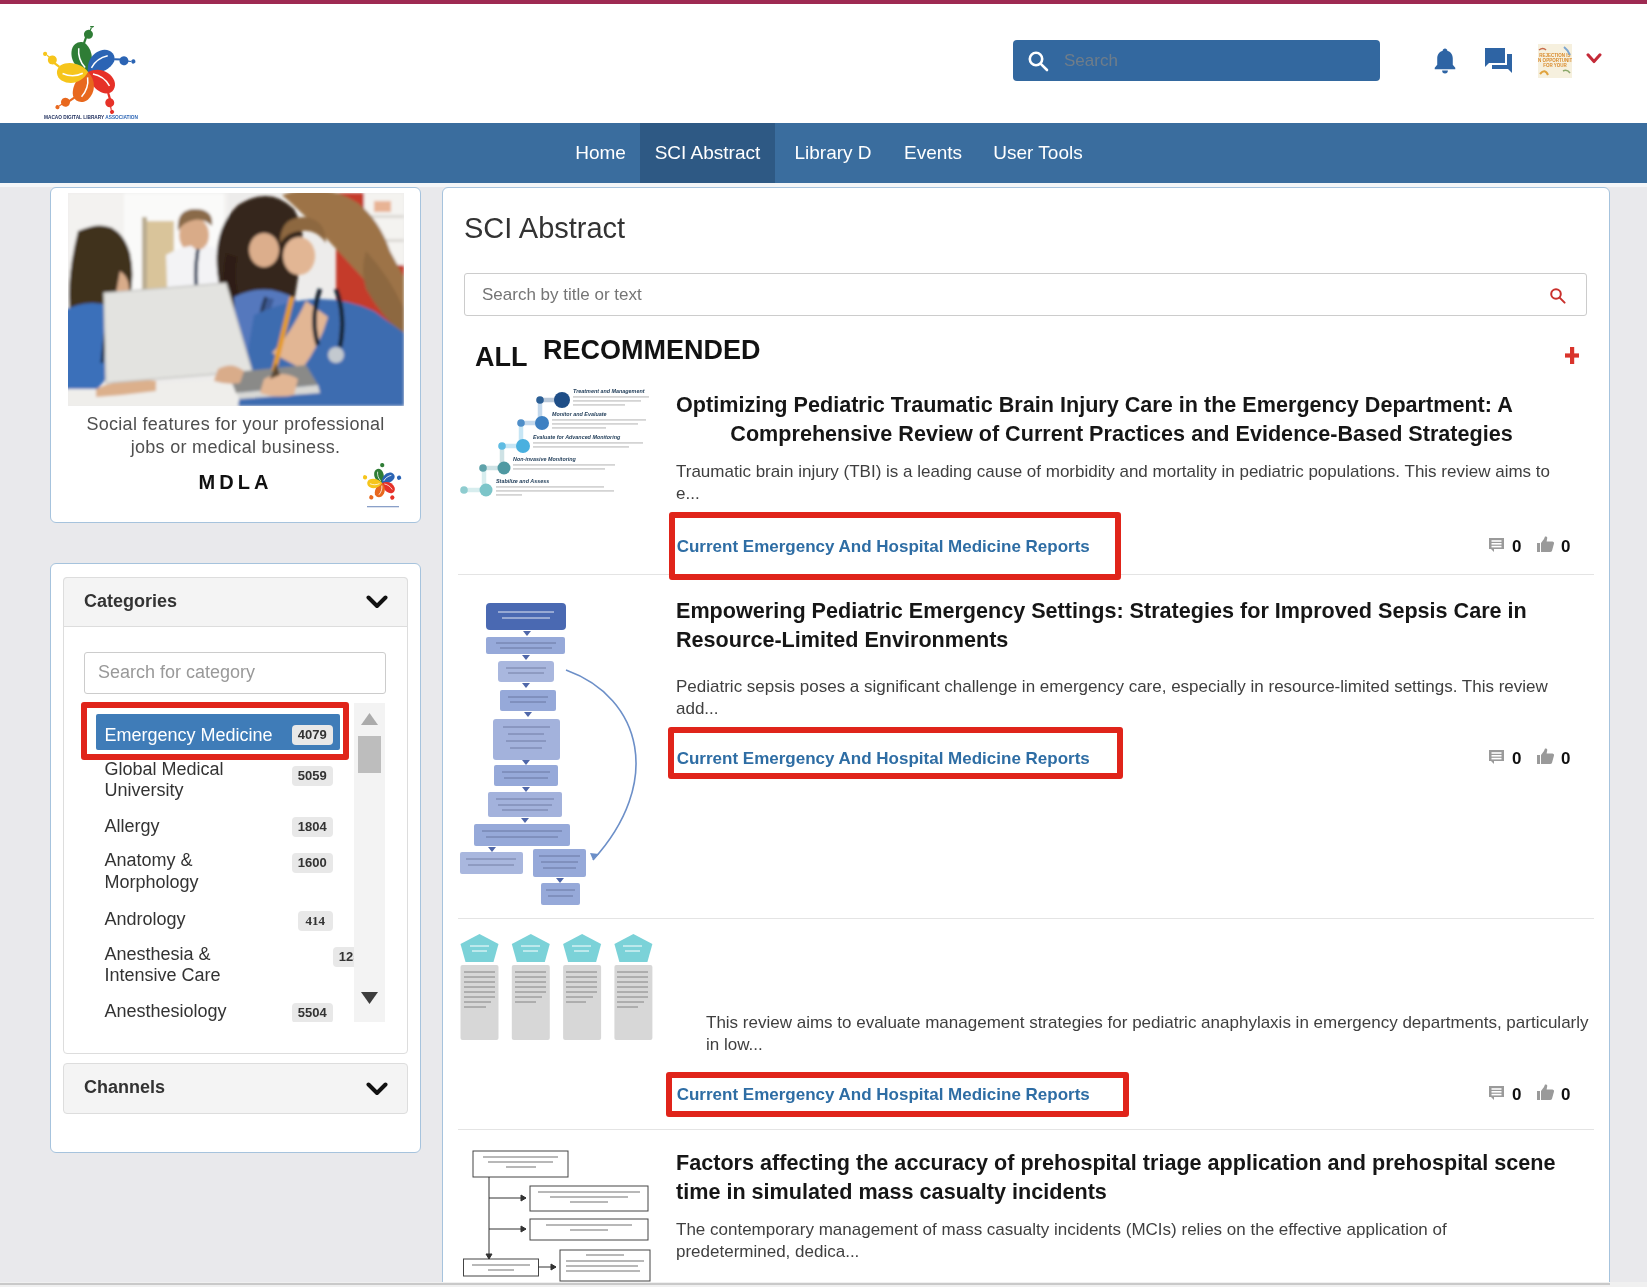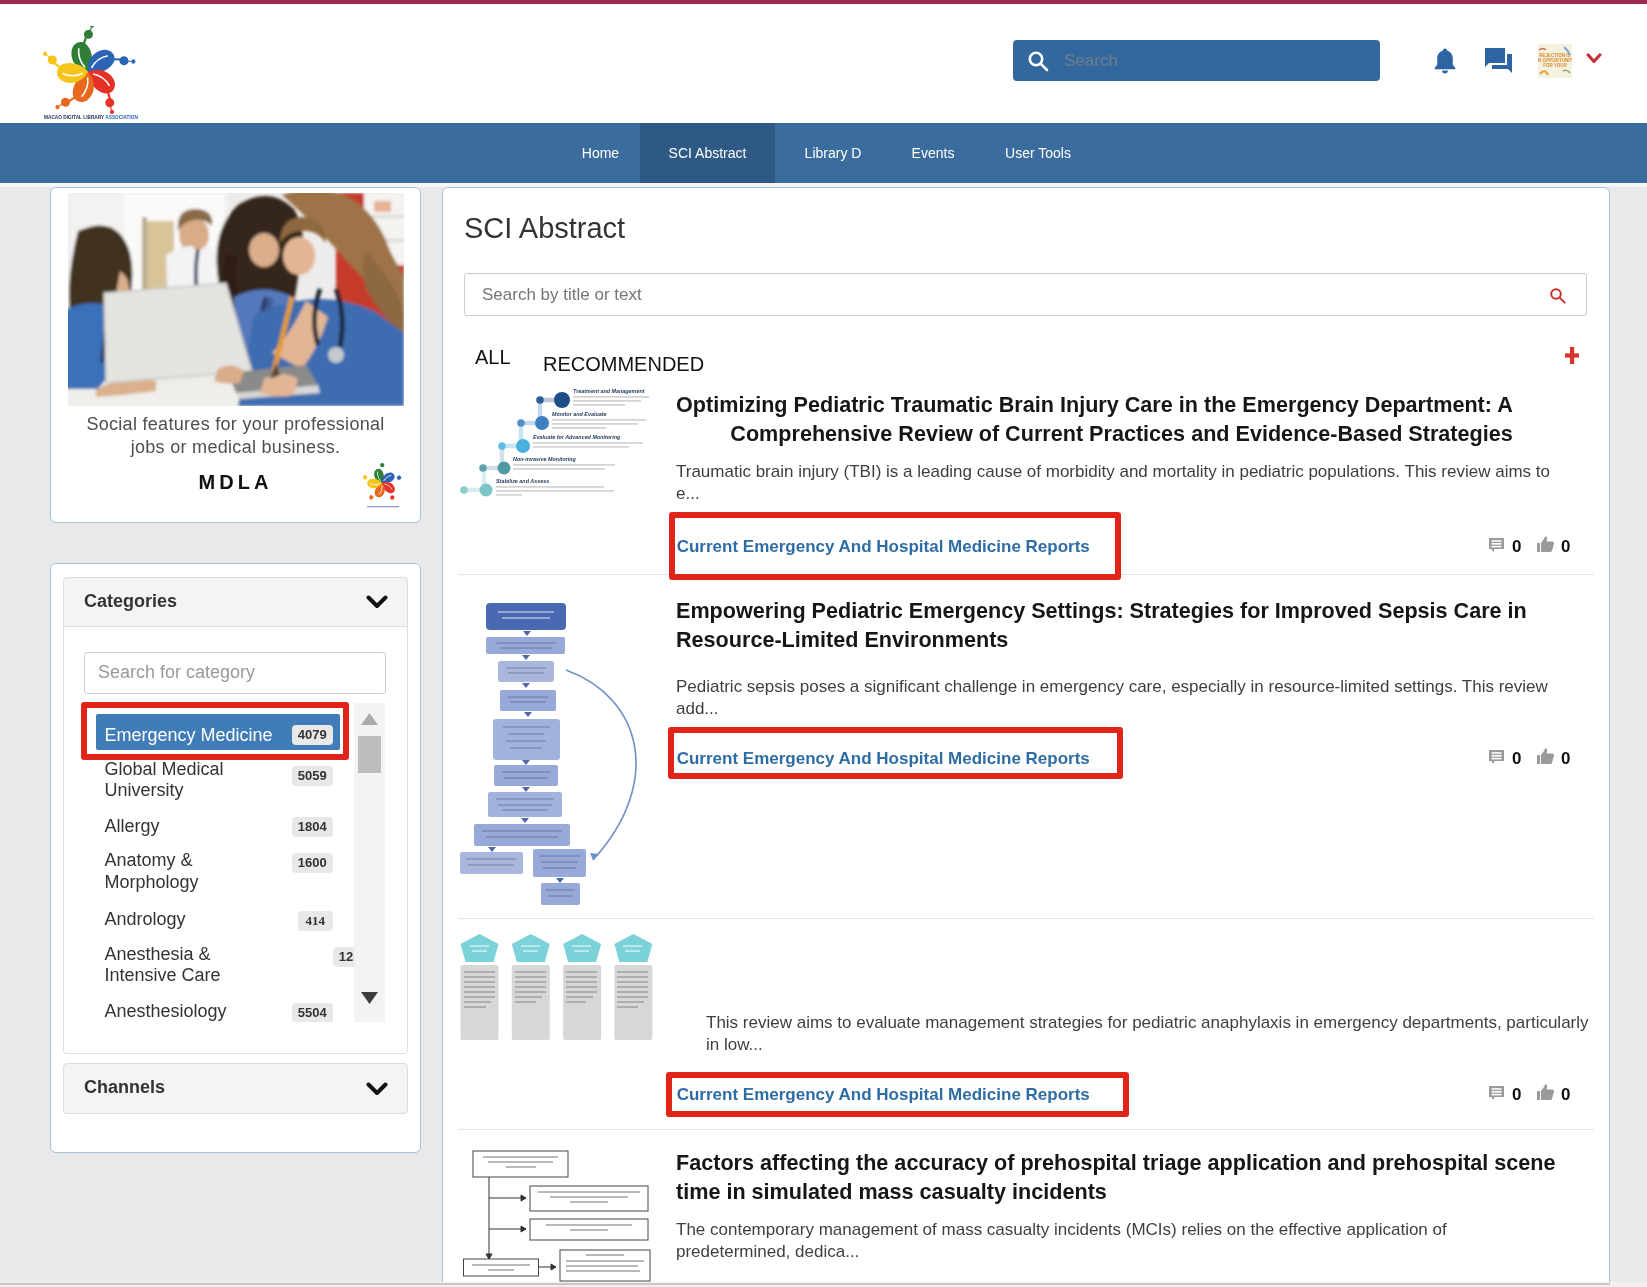--- a/index.html
+++ b/index.html
@@ -3,40 +3,40 @@
 <meta charset="utf-8">
 <title>SCI Abstract</title>
 <style>
 * { margin:0; padding:0; box-sizing:border-box; }
 html,body { font-family:"Liberation Sans",sans-serif; background:#e9e9ec; }
 #stage { position:relative; width:1647px; height:1287px; overflow:hidden; background:#e9e9ec; }
 .abs { position:absolute; }
 .topbar { left:0; top:0; width:1647px; height:4px; background:#9e2a52; }
 .hdr { left:0; top:4px; width:1647px; height:119px; background:#fff; }
 .navbar { left:0; top:123px; width:1647px; height:60px; background:#3a6d9e; }
-.navbar .item { position:absolute; top:0; height:60px; line-height:60px; text-align:center; color:#fff; font-size:14px; }
+.navbar .item { position:absolute; top:0; height:60px; line-height:60px; text-align:center; color:#fff; font-size:19px; }
 .navbar .active { background:#2e5984; }
 .substrip { left:0; top:183px; width:1647px; height:4px; background:#f4f6f8; }
 .card { position:absolute; background:#fff; border:1px solid #a6c3dd; border-radius:6px; }
 .hsearch { left:1013px; top:40px; width:367px; height:41px; background:#33689f; border-radius:4px; }
 .hsearch .ph { position:absolute; left:51px; top:11px; font-size:17px; color:#6f7d8a; }
 .cap1 { left:50px; top:413px; width:371px; text-align:center; font-size:18px; color:#4f4f4f; line-height:23px; letter-spacing:0.3px;}
 .mdla { left:50px; top:471px; width:371px; text-align:center; font-size:20px; font-weight:bold; color:#111; letter-spacing:4px; }
 .panel { position:absolute; border:1px solid #ddd; border-radius:4px; background:#fff; }
 .phead { position:absolute; background:#f4f4f4; border:1px solid #ddd; border-radius:4px; }
 .phead .t { position:absolute; left:20px; top:13px; font-size:18px; font-weight:bold; color:#333; }
 .sinput { position:absolute; border:1px solid #ccc; border-radius:3px; background:#fff; }
 .sinput .ph { position:absolute; left:13px; top:9px; font-size:18px; color:#999; }
 .lrow { position:absolute; font-size:18px; color:#333; line-height:21.5px; }
 .badge { position:absolute; background:#e8e8e8; border-radius:4px; height:20px; font-size:13px; font-weight:bold; color:#333; text-align:center; line-height:20px; }
 .selrow { position:absolute; background:#3f7cb8; border-radius:2px; }
 .h1 { left:464px; top:211px; font-size:29px; color:#333; line-height:34px;}
 .msearch { left:464px; top:273px; width:1123px; height:43px; border:1px solid #ccc; border-radius:3px; background:#fff; }
 .msearch .ph { position:absolute; left:17px; top:11px; font-size:17px; color:#757575; }
-.tab { position:absolute; font-weight:normal; font-size:20px; color:#121212; line-height:26px; }
+.tab { position:absolute; font-weight:bold; font-size:27px; color:#121212; line-height:26px; }
 .title { position:absolute; font-weight:bold; font-size:21.6px; color:#161616; line-height:29px; }
 .desc { position:absolute; font-size:17px; color:#3f3f3f; line-height:22px; }
 .jlink { position:absolute; font-weight:bold; font-size:17px; color:#2e6da4; line-height:20px; }
 .cnt { position:absolute; font-weight:bold; font-size:17px; color:#111; line-height:20px; }
 .sep { position:absolute; height:1px; background:#e4e4e4; }
 .redbox { position:absolute; border:6px solid #e0241a; border-radius:3px; }
 </style>
 </head>
 <body>
 <div id="stage">
@@ -277,21 +277,21 @@
 <div class="card" style="left:442px;top:187px;width:1168px;height:1110px;border-radius:6px 6px 0 0;"></div>
 <div class="abs h1">SCI Abstract</div>
 <div class="abs msearch">
       <div class="ph">Search by title or text</div>
     </div>
 <svg class="abs" style="left:1549px;top:287px;" width="18" height="18" viewBox="0 0 18 18">
       <circle cx="7" cy="7" r="4.8" fill="none" stroke="#c9302c" stroke-width="2"></circle>
       <line x1="10.6" y1="10.6" x2="15.6" y2="15.6" stroke="#c9302c" stroke-width="2" stroke-linecap="round"></line>
     </svg>
 <div class="tab" style="left:475px;top:343.5px;">ALL</div>
-<div class="tab" style="left:543px;top:351px;">RECOMMENDED</div>
+<div class="tab" style="left:543px;top:337px;">RECOMMENDED</div>
 <svg class="abs" style="left:1565px;top:347px;" width="14" height="17" viewBox="0 0 14 17">
       <rect x="5" y="0" width="4.2" height="17" fill="#d9342b"></rect>
       <rect x="0" y="6.4" width="14" height="4.2" fill="#d9342b"></rect>
     </svg>
 
 <div class="title" style="left:676px;top:390px;text-align:right;">Optimizing Pediatric Traumatic Brain Injury Care in the Emergency Department: A<br>Comprehensive Review of Current Practices and Evidence-Based Strategies</div>
 <div class="desc" style="left:676px;top:460.5px;">Traumatic brain injury (TBI) is a leading cause of morbidity and mortality in pediatric populations. This review aims to<br>e...</div>
 <div class="jlink" style="left:676.7px;top:537px;">Current Emergency And Hospital Medicine Reports</div>
 <div class="sep" style="left:458px;top:574px;width:1136px;"></div>
 

